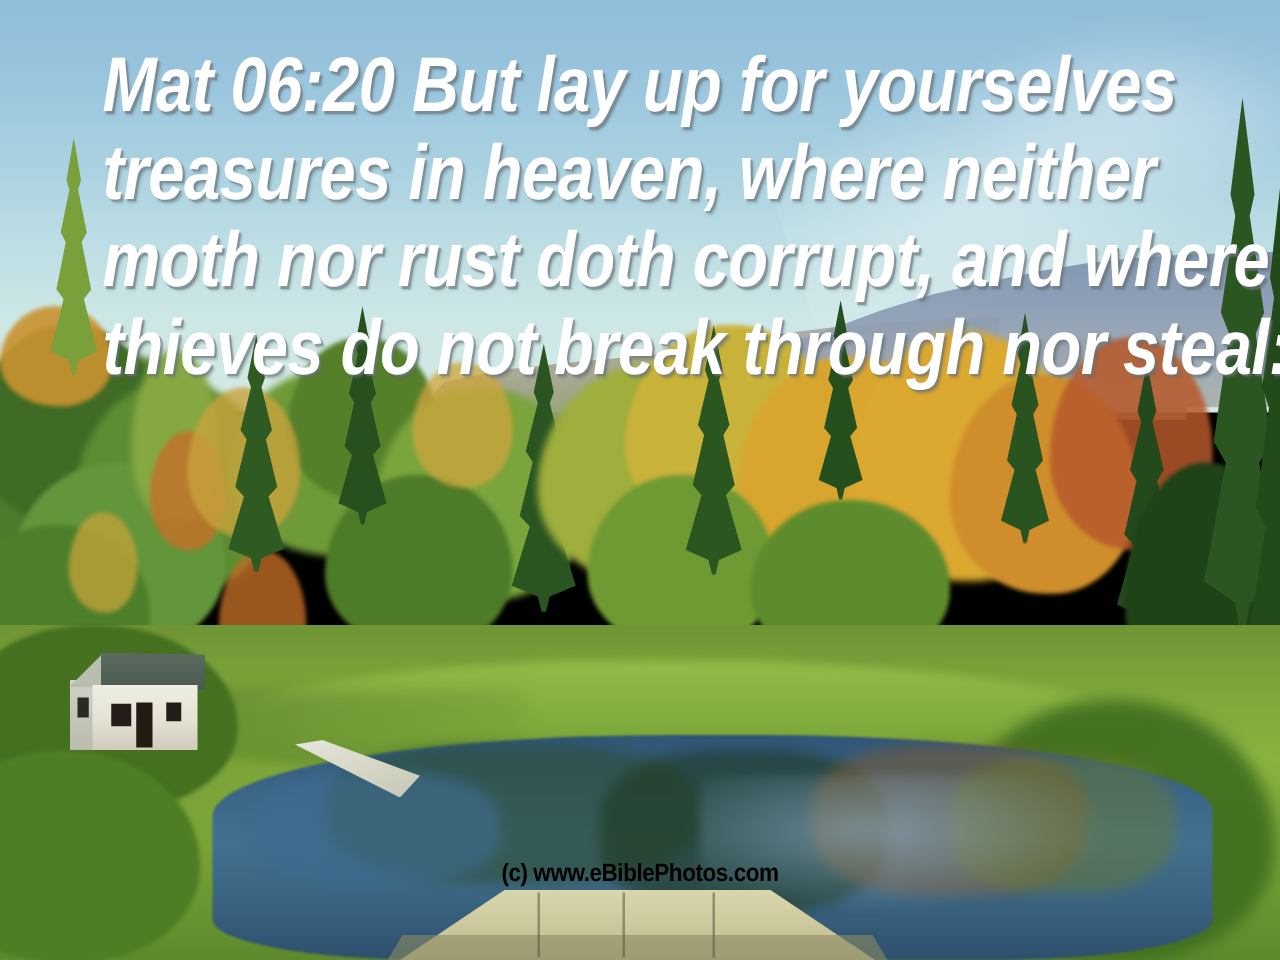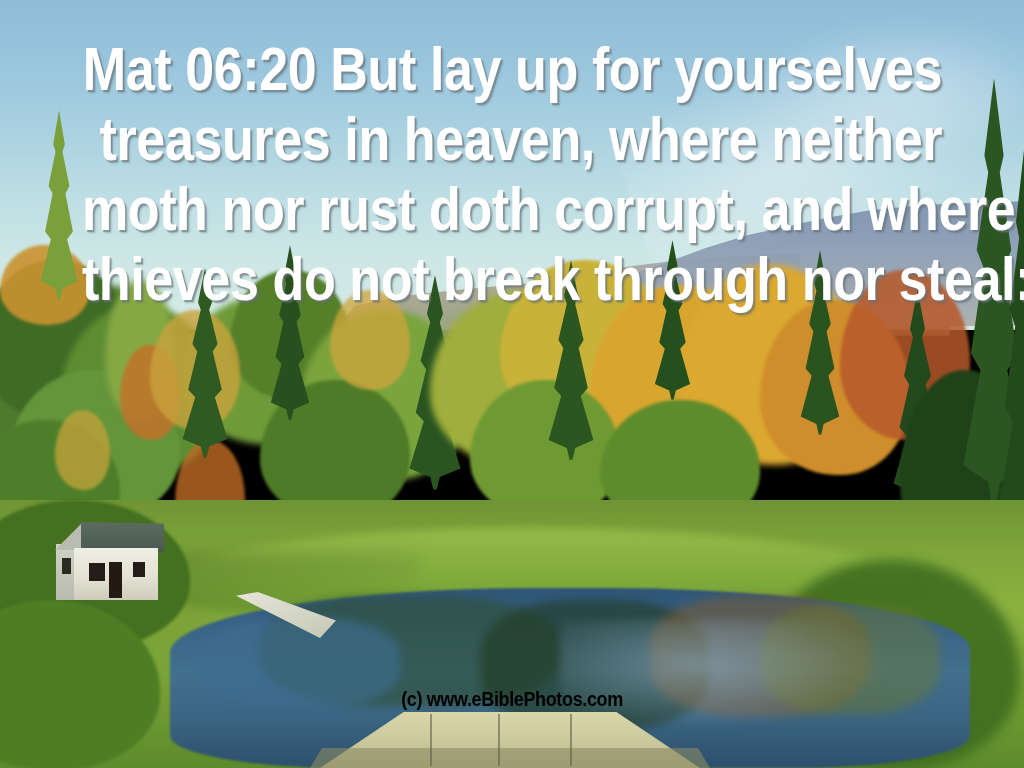--- a/index.html
+++ b/index.html
@@ -206,22 +206,23 @@
     position: absolute;
     width: 2px;
     background: rgba(90,88,62,.55);
   }
 
   
   .verse {
     position: absolute;
     left: 0; top: 34px;
     width: 1024px;
-    text-align: right;
+    text-align: left;
     pointer-events: none;
+    font-style: italic;
   }
   .verse-line {
     display: block;
     color: #ffffff;
     font-family: "Liberation Sans Narrow", "Liberation Sans", sans-serif;
     font-weight: bold;
     font-size: 62px;
     line-height: 70px;
     letter-spacing: -0.5px;
     transform: scaleX(0.84);

